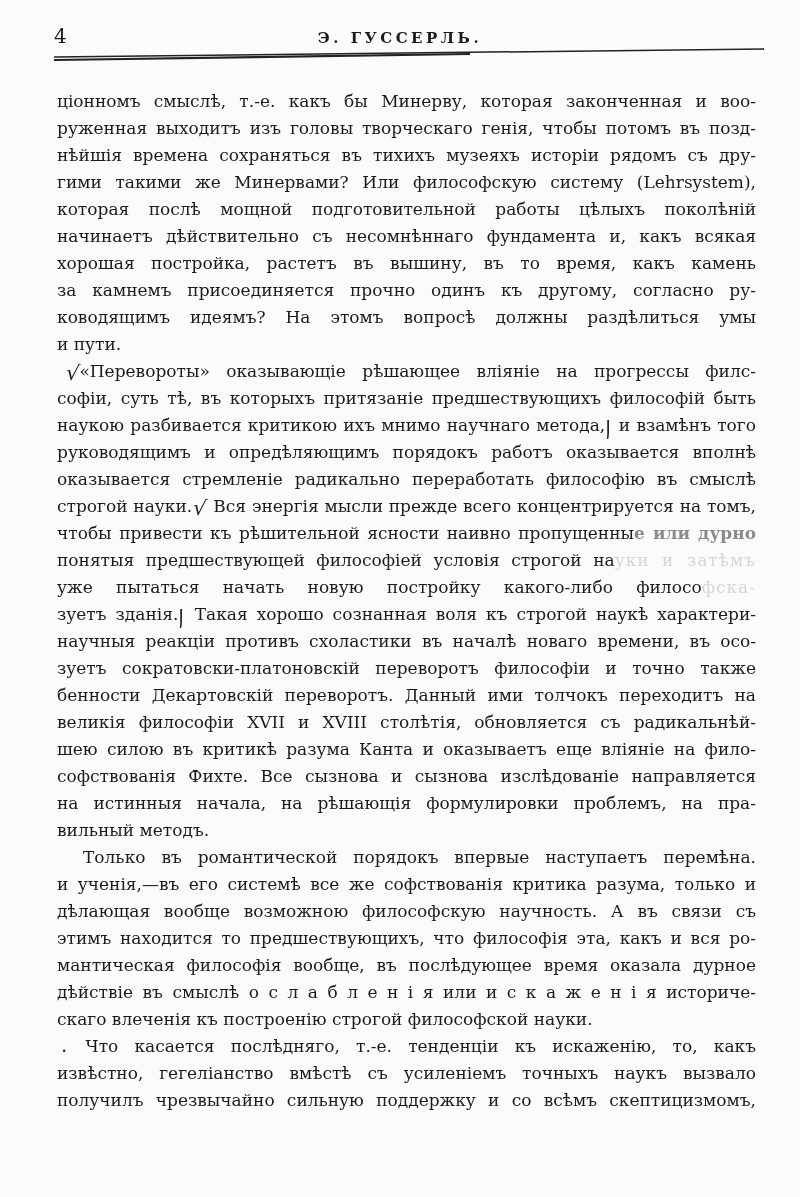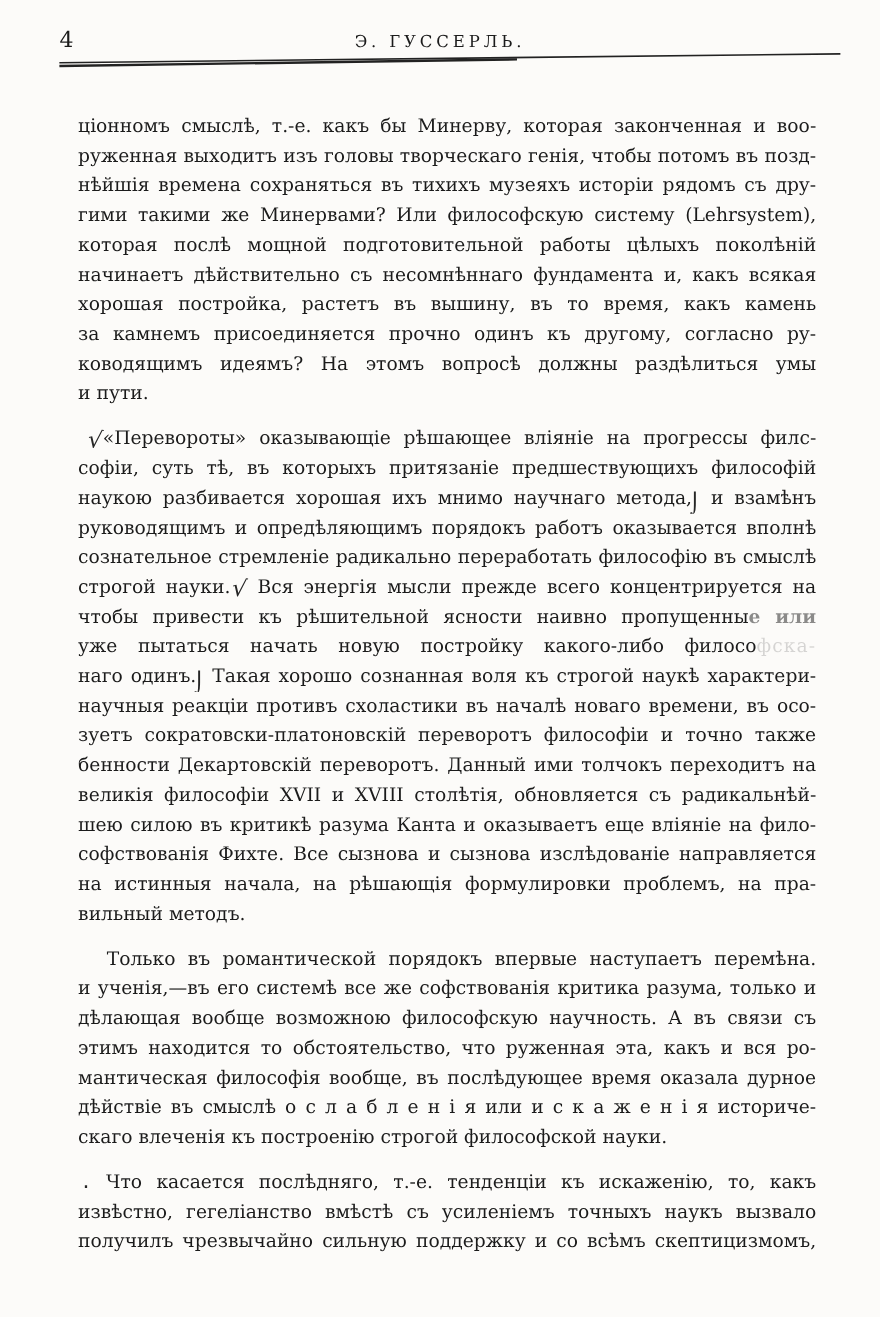--- a/index.html
+++ b/index.html
@@ -11,29 +11,29 @@
     position:relative;
     overflow:hidden;
   }
   .pagenum{
     position:absolute;left:54px;top:24px;
     font-size:20px;letter-spacing:1px;
   }
   .runhead{
     position:absolute;left:0;top:29px;width:100%;
     text-align:center;font-size:15px;letter-spacing:3.5px;
-    font-weight:normal;
+    font-weight:bold;
   }
   svg.rule{position:absolute;left:0;top:0;}
   .text{
     position:absolute;left:57px;top:88px;width:699px;
     font-size:17px;line-height:27px;
     text-align:justify;
   }
-  .para{margin:14px;}
+  .para{margin:0;}
   .line{
     height:27px;overflow:hidden;
     text-align:justify;
   }
   
   .line::after{content:"";display:inline-block;width:100%;height:0;}
   .line.pl::after{content:none;}           
   .line.ind{padding-left:26px;}
   .seg{white-space:normal;}
   .seg.dim{opacity:.5;font-weight:bold;}
@@ -73,41 +73,42 @@
         <div class="line"><span class="seg">которая послѣ мощной подготовительной работы цѣлыхъ поколѣній</span></div>
         <div class="line"><span class="seg">начинаетъ дѣйствительно съ несомнѣннаго фундамента и, какъ всякая</span></div>
         <div class="line"><span class="seg">хорошая постройка, растетъ въ вышину, въ то время, какъ камень</span></div>
         <div class="line"><span class="seg">за камнемъ присоединяется прочно одинъ къ другому, согласно ру-</span></div>
         <div class="line"><span class="seg">ководящимъ идеямъ? На этомъ вопросѣ должны раздѣлиться умы</span></div>
         <div class="line pl"><span class="seg">и пути.</span></div>
       </div>
       <div class="para">
         <div class="line ind"><span class="seg pen lead">√</span><span class="seg">«Перевороты» оказывающіе рѣшающее вліяніе на прогрессы филс-</span></div>
         <div class="line"><span class="seg">софіи, суть тѣ, въ которыхъ притязаніе предшествующихъ философій быть</span></div>
-        <div class="line"><span class="seg">наукою разбивается хорошая ихъ мнимо научнаго метода,</span><span class="seg pen hook">⌡</span><span class="seg"> и взамѣнъ того</span></div>
+        <div class="line"><span class="seg">наукою разбивается критикою ихъ мнимо научнаго метода,</span><span class="seg pen hook">⌡</span><span class="seg"> и взамѣнъ того</span></div>
         <div class="line"><span class="seg">руководящимъ и опредѣляющимъ порядокъ работъ оказывается вполнѣ</span></div>
-        <div class="line"><span class="seg">сознательное стремленіе радикально переработать философію въ смыслѣ</span></div>
+        <div class="line"><span class="seg">оказывается стремленіе радикально переработать философію въ смыслѣ</span></div>
         <div class="line"><span class="seg">строгой науки.</span><span class="seg pen">√</span><span class="seg"> Вся энергія мысли прежде всего концентрируется на томъ,</span></div>
         <div class="line"><span class="seg">чтобы привести къ рѣшительной ясности наивно пропущенны</span><span class="seg dim">е или дурно</span></div>
+        <div class="line"><span class="seg">понятыя предшествующей философіей условія строгой на</span><span class="seg faded">уки и затѣмъ</span></div>
         <div class="line"><span class="seg">уже пытаться начать новую постройку какого-либо филосо</span><span class="seg faded">фска-</span></div>
-        <div class="line"><span class="seg">наго одинъ.</span><span class="seg pen hook">⌡</span><span class="seg"> Такая хорошо сознанная воля къ строгой наукѣ характери-</span></div>
+        <div class="line"><span class="seg">зуетъ зданія.</span><span class="seg pen hook">⌡</span><span class="seg"> Такая хорошо сознанная воля къ строгой наукѣ характери-</span></div>
         <div class="line"><span class="seg">научныя реакціи противъ схоластики въ началѣ новаго времени, въ осо-</span></div>
         <div class="line"><span class="seg">зуетъ сократовски-платоновскій переворотъ философіи и точно также</span></div>
         <div class="line"><span class="seg">бенности Декартовскій переворотъ. Данный ими толчокъ переходитъ на</span></div>
         <div class="line"><span class="seg">великія философіи XVII и XVIII столѣтія, обновляется съ радикальнѣй-</span></div>
         <div class="line"><span class="seg">шею силою въ критикѣ разума Канта и оказываетъ еще вліяніе на фило-</span></div>
         <div class="line"><span class="seg">софствованія Фихте. Все сызнова и сызнова изслѣдованіе направляется</span></div>
         <div class="line"><span class="seg">на истинныя начала, на рѣшающія формулировки проблемъ, на пра-</span></div>
         <div class="line pl"><span class="seg">вильный методъ.</span></div>
       </div>
       <div class="para">
         <div class="line ind"><span class="seg">Только въ романтической порядокъ впервые наступаетъ перемѣна.</span></div>
         <div class="line"><span class="seg">и ученія,—въ его системѣ все же софствованія критика разума, только и</span></div>
         <div class="line"><span class="seg">дѣлающая вообще возможною философскую научность. А въ связи съ</span></div>
-        <div class="line"><span class="seg">этимъ находится то обстоятельство, что руженная эта, какъ и вся ро-</span></div>
+        <div class="line"><span class="seg">этимъ находится то предшествующихъ, что философія эта, какъ и вся ро-</span></div>
         <div class="line"><span class="seg">мантическая философія вообще, въ послѣдующее время оказала дурное</span></div>
         <div class="line"><span class="seg">дѣйствіе въ смыслѣ о с л а б л е н і я или и с к а ж е н і я историче-</span></div>
         <div class="line pl"><span class="seg">скаго влеченія къ построенію строгой философской науки.</span></div>
       </div>
       <div class="para">
         <div class="line"><span class="seg pen dot">.</span><span class="seg"> Что касается послѣдняго, т.-е. тенденціи къ искаженію, то, какъ</span></div>
         <div class="line"><span class="seg">извѣстно, гегеліанство вмѣстѣ съ усиленіемъ точныхъ наукъ вызвало</span></div>
         <div class="line"><span class="seg">получилъ чрезвычайно сильную поддержку и со всѣмъ скептицизмомъ,</span></div>
       </div>
     </div>

